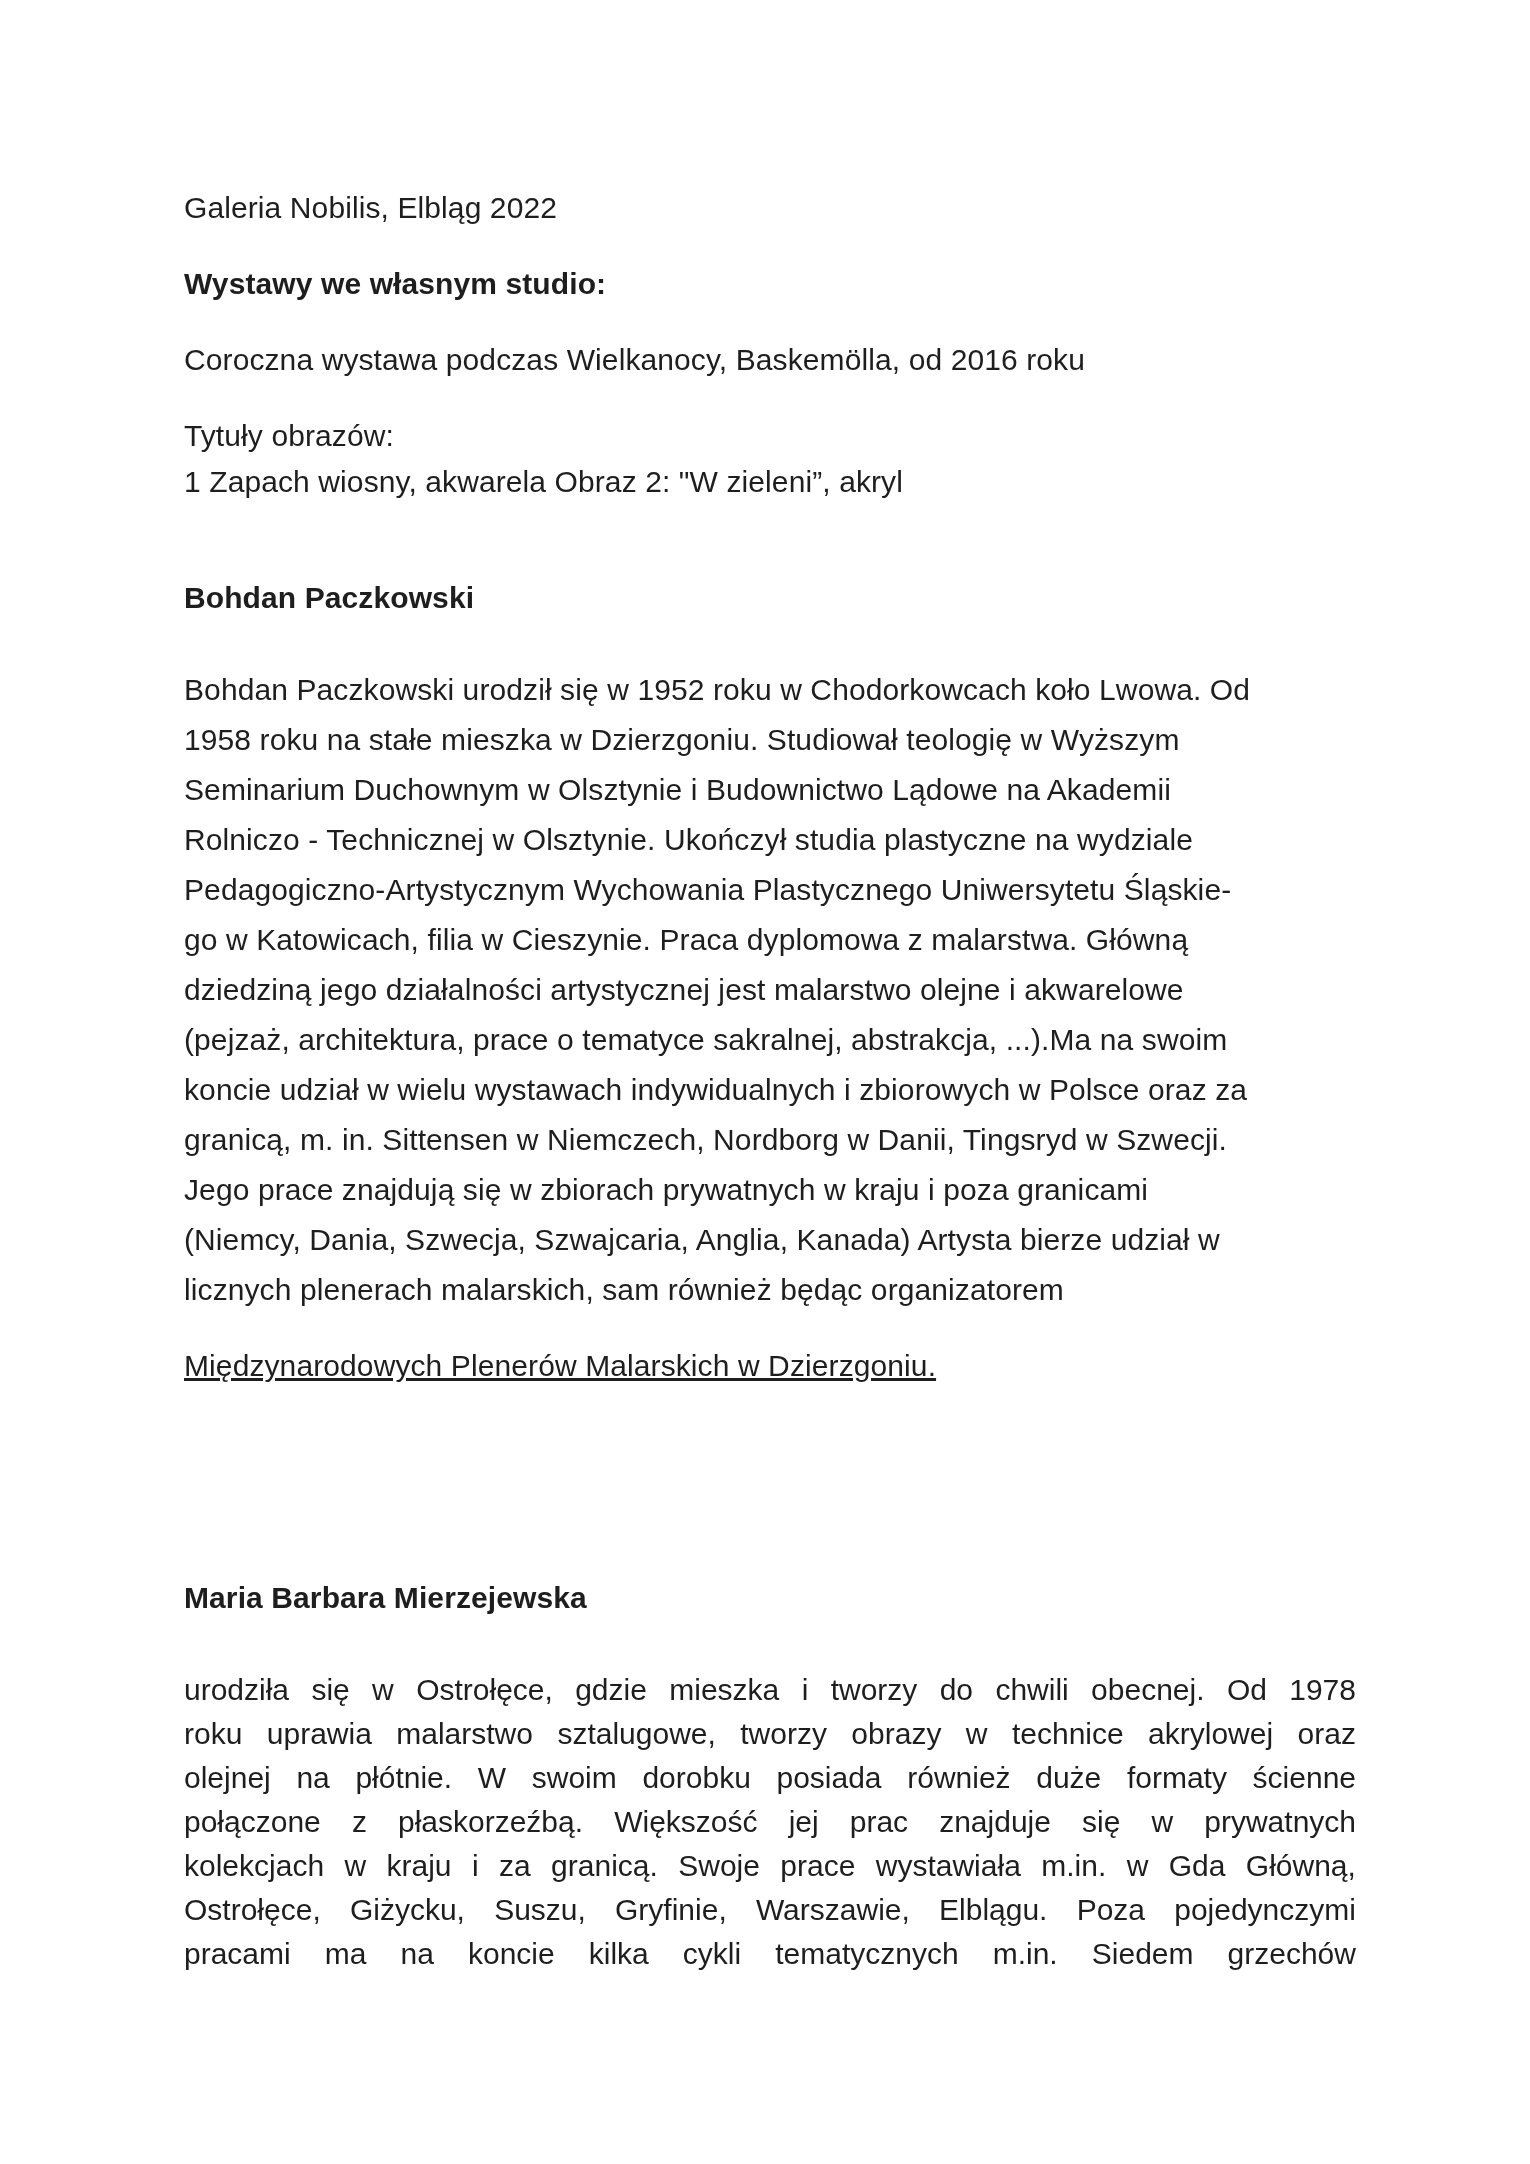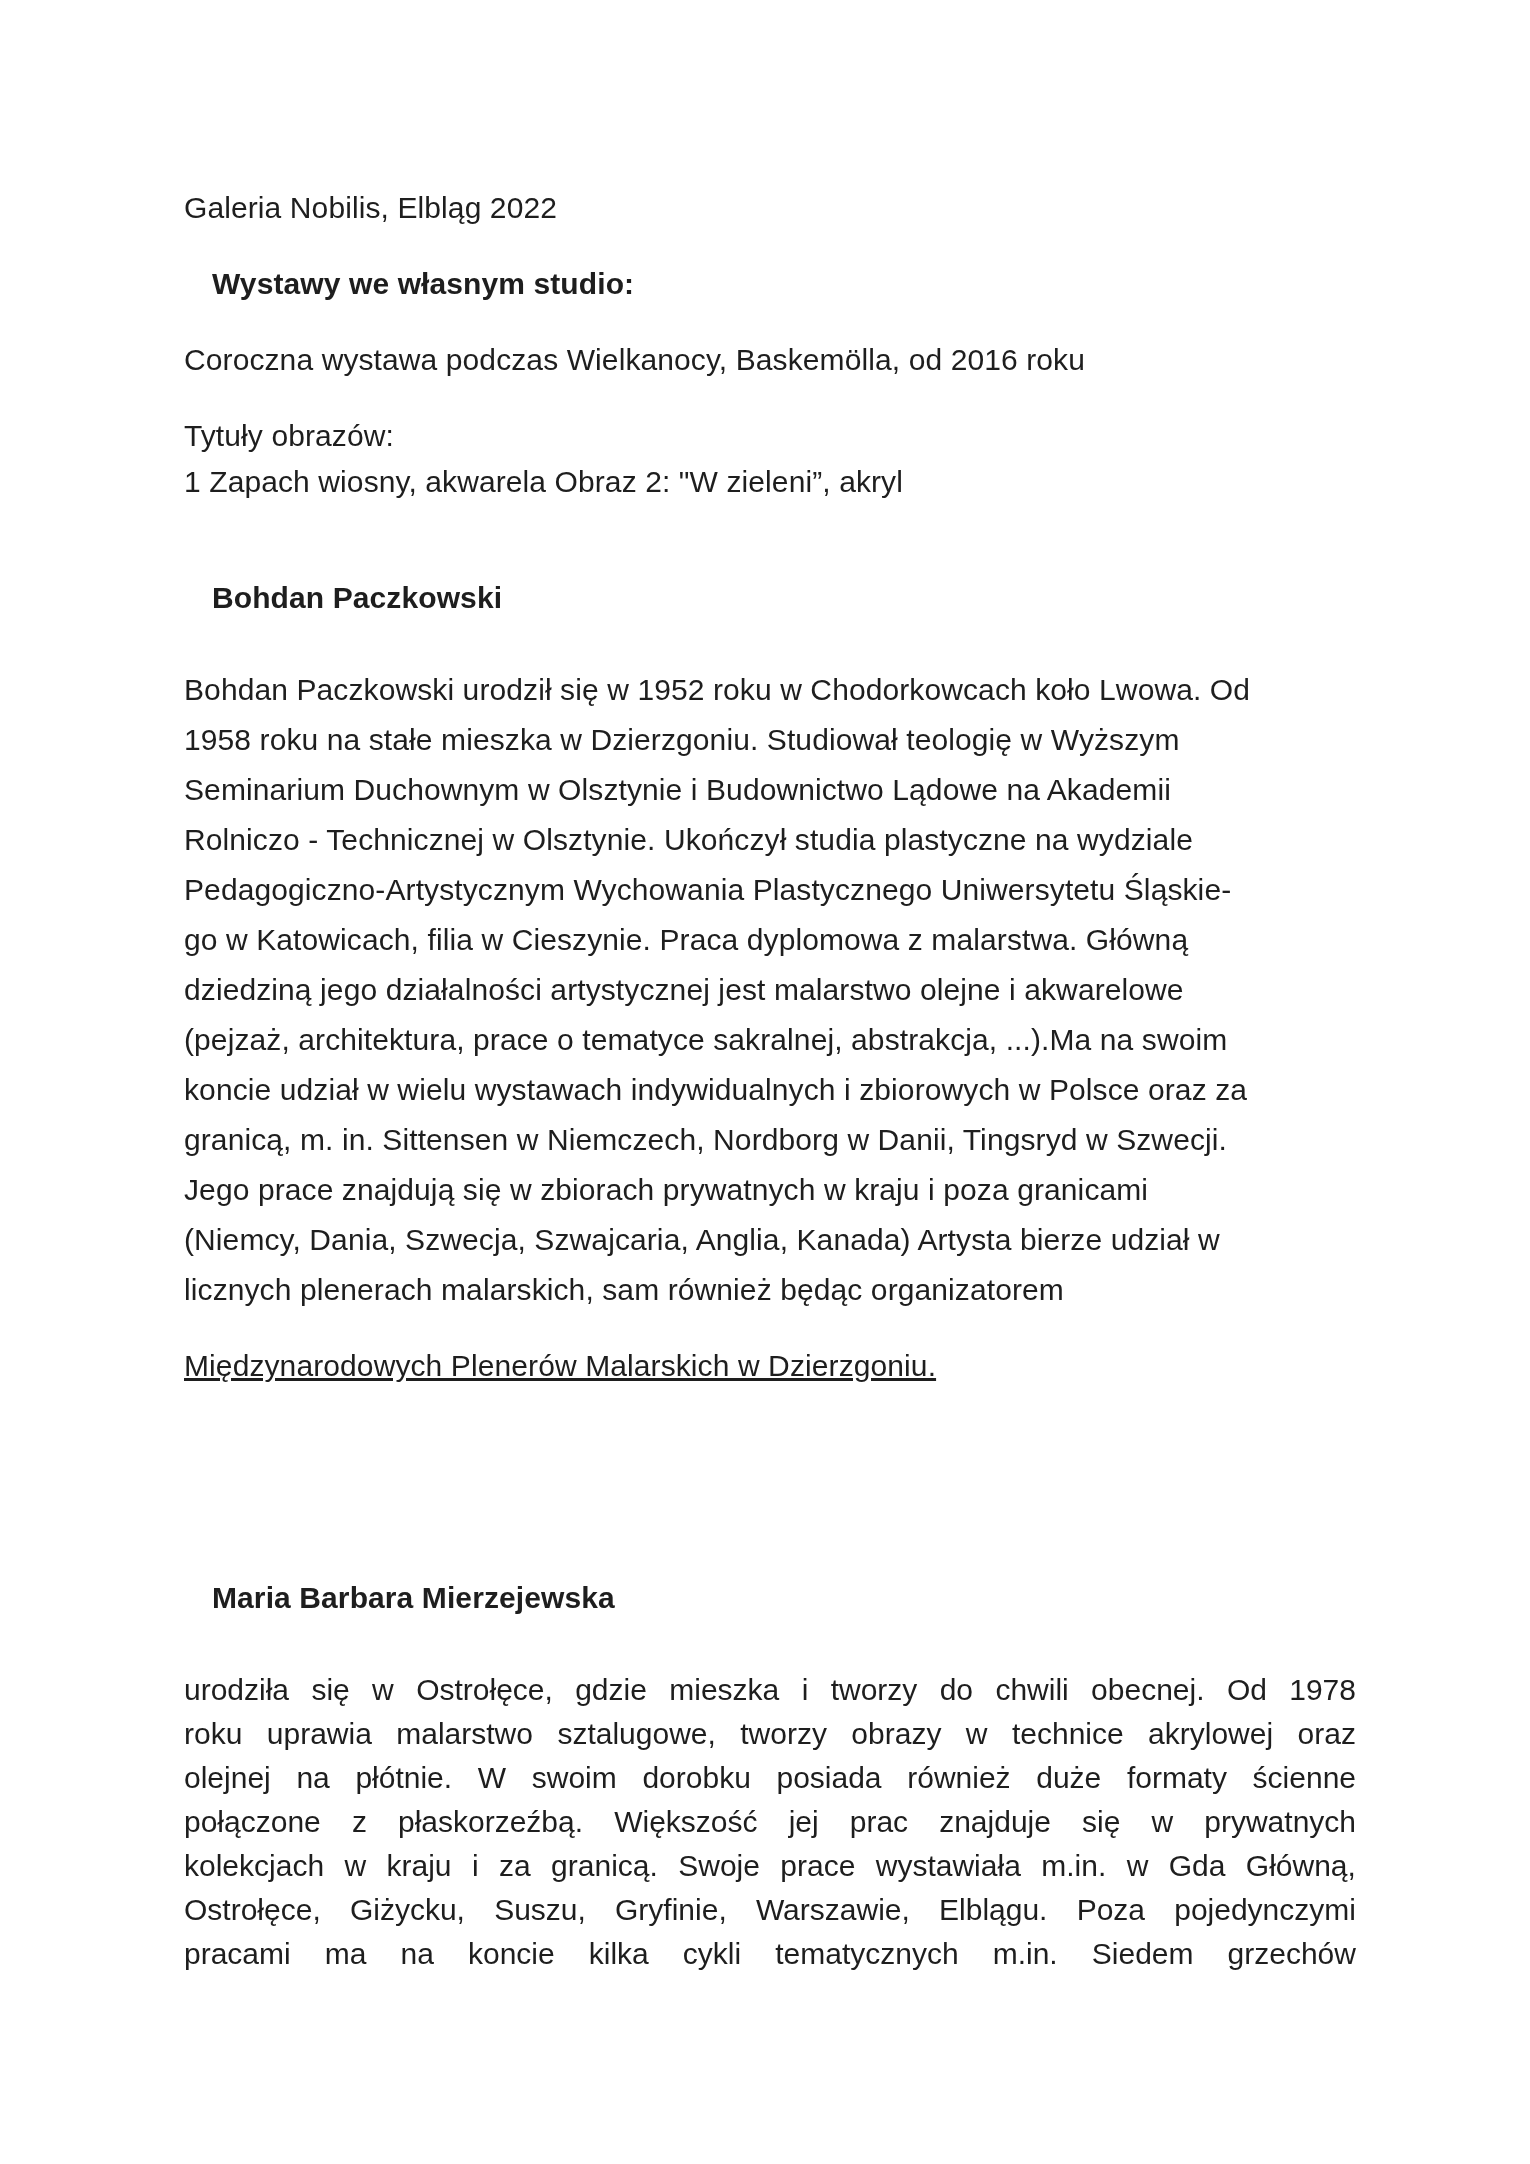--- a/index.html
+++ b/index.html
@@ -25,21 +25,20 @@
   .line {
     position: absolute;
     left: 184px;
     white-space: nowrap;
     font-size: 30px;
     line-height: 36px;
     letter-spacing: 0.1px;
   }
   .bold {
     font-weight: bold;
-    margin-left: 28px;
   }
   .just-flex {
     position: absolute;
     left: 184px;
     width: 1172px;
     display: flex;
     justify-content: space-between;
     font-size: 30px;
     line-height: 36px;
     white-space: nowrap;

